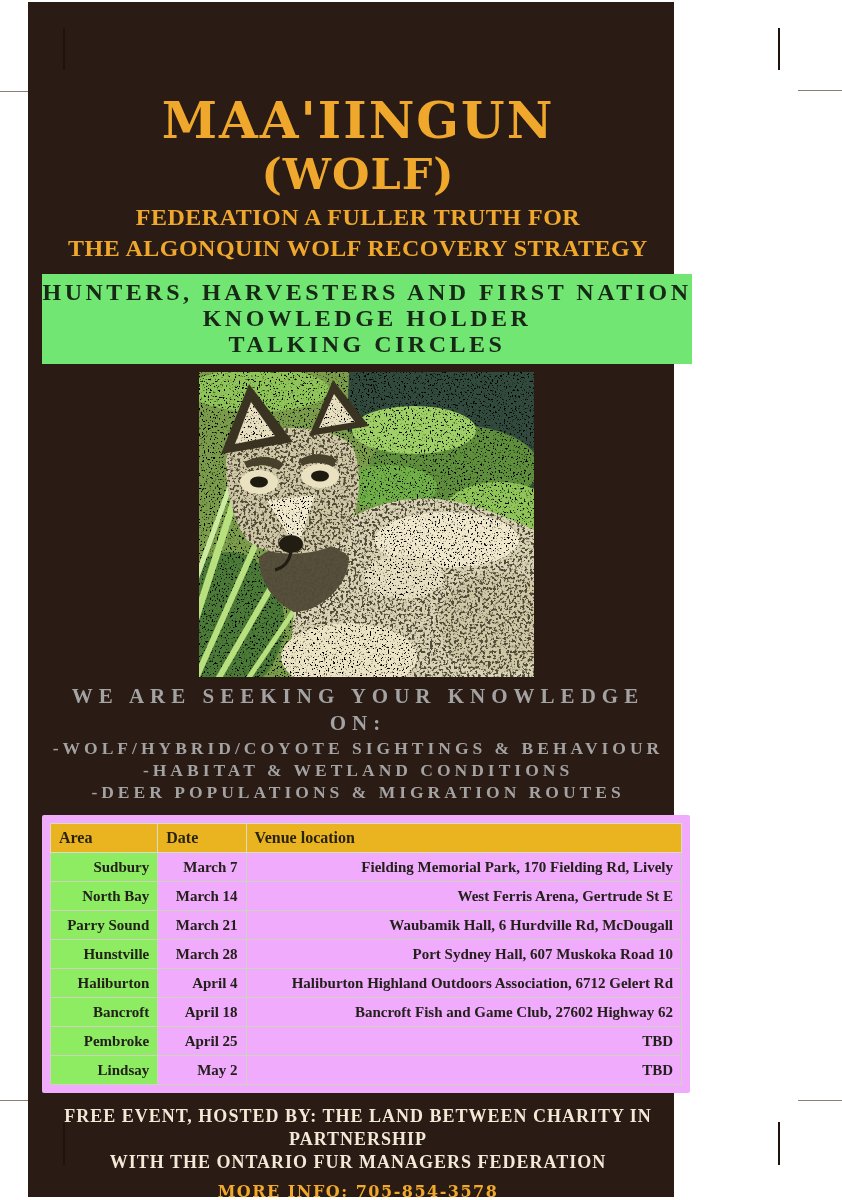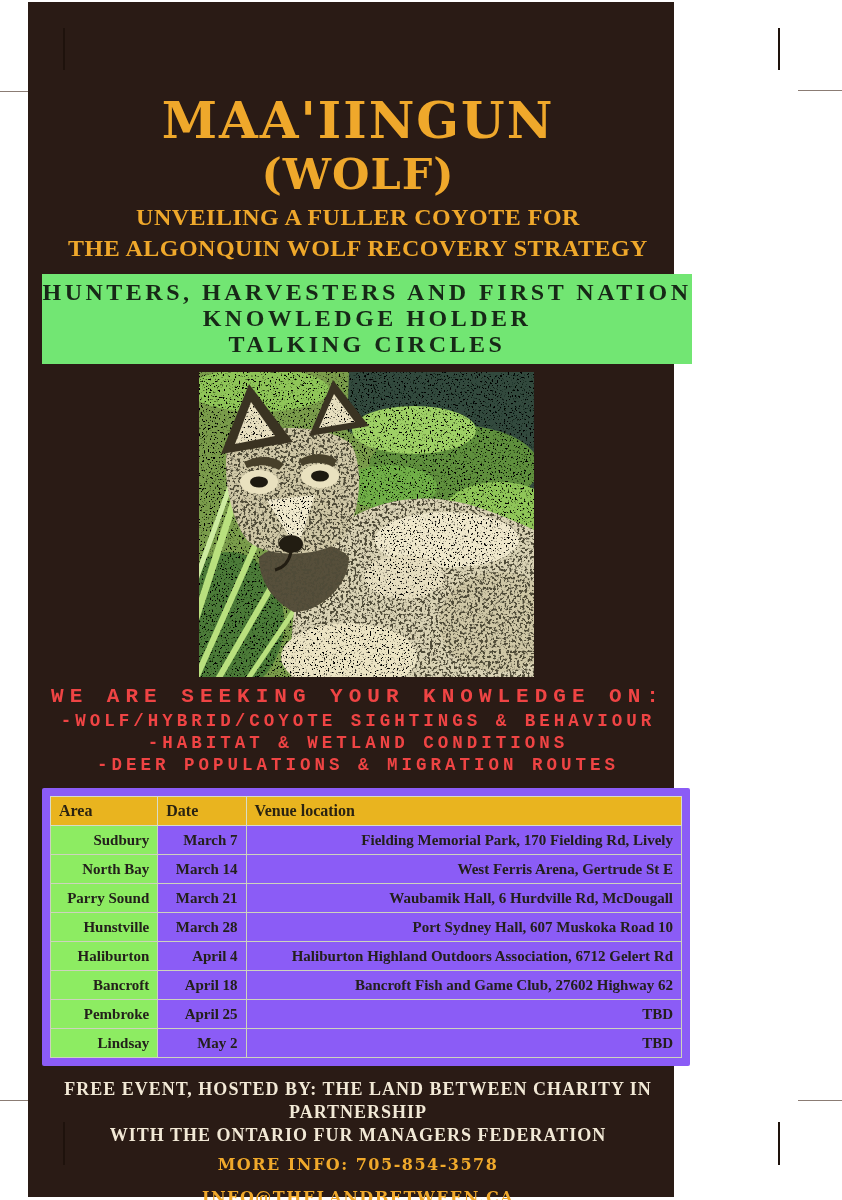--- a/index.html
+++ b/index.html
@@ -31,26 +31,26 @@
   .banner{
     margin:10px auto 0;width:650px;background:#72e673;padding:5px 0 7px;
   }
   .banner-line{
     font-weight:700;font-size:24px;line-height:26px;letter-spacing:3.5px;color:#172817;
   }
 
   .wolf-wrap{margin-top:8px;height:305px;}
   .wolf-wrap svg{display:inline-block;transform:translateX(8px);}
 
-  .seeking{margin-top:6px;color:#ef4444;font-family:Liberation Mono, monospace;}
+  .seeking{margin-top:6px;color:#a3a3a3;}
   .seek-head{font-weight:700;font-size:21px;line-height:27px;letter-spacing:6px;}
   .seek-item{font-weight:700;font-size:17.5px;line-height:22px;letter-spacing:4px;}
 
   .panel{
-    margin:12px auto 0;width:632px;background:#8b5cf6;padding:8px;border-radius:2px;
+    margin:12px auto 0;width:632px;background:#f0abfc;padding:8px;border-radius:2px;
   }
   table{width:100%;border-collapse:collapse;table-layout:fixed;}
   col.c-area{width:17%;} col.c-date{width:14%;} col.c-venue{width:69%;}
   th{
     background:#e9b41f;text-align:left;font-weight:700;font-size:16px;line-height:20px;
     padding:4px 8px;border:1px solid #d8dcc8;color:#2a2312;
   }
   td{
     font-weight:700;font-size:15px;line-height:20px;padding:4px 8px;
     border:1px solid #cdd3bd;color:#23201b;text-align:right;
@@ -79,21 +79,21 @@
   <div class="crop v" style="left:750px;top:26px;width:2px;height:42px;"></div>
   <div class="crop v" style="left:35px;top:1120px;width:2px;height:43px;"></div>
   <div class="crop v" style="left:750px;top:1120px;width:2px;height:43px;"></div>
 
   <div class="content">
 
     <div class="title">MAA'IINGUN</div>
     <div class="subtitle">(WOLF)</div>
 
     <div class="tagline-wrap">
-      <div class="tagline">UNVEILING A FULLER COYOTE FOR</div>
+      <div class="tagline">FEDERATION A FULLER TRUTH FOR</div>
       <div class="tagline">THE ALGONQUIN WOLF RECOVERY STRATEGY</div>
     </div>
 
     <div class="banner">
       <div class="banner-line">HUNTERS, HARVESTERS AND FIRST NATION KNOWLEDGE HOLDER</div>
       <div class="banner-line">TALKING CIRCLES</div>
     </div>
 
     <div class="wolf-wrap">
       <svg width="335" height="305" viewBox="0 0 335 305" role="img" aria-label="Posterized photo of a wolf standing among green foliage and grasses">

